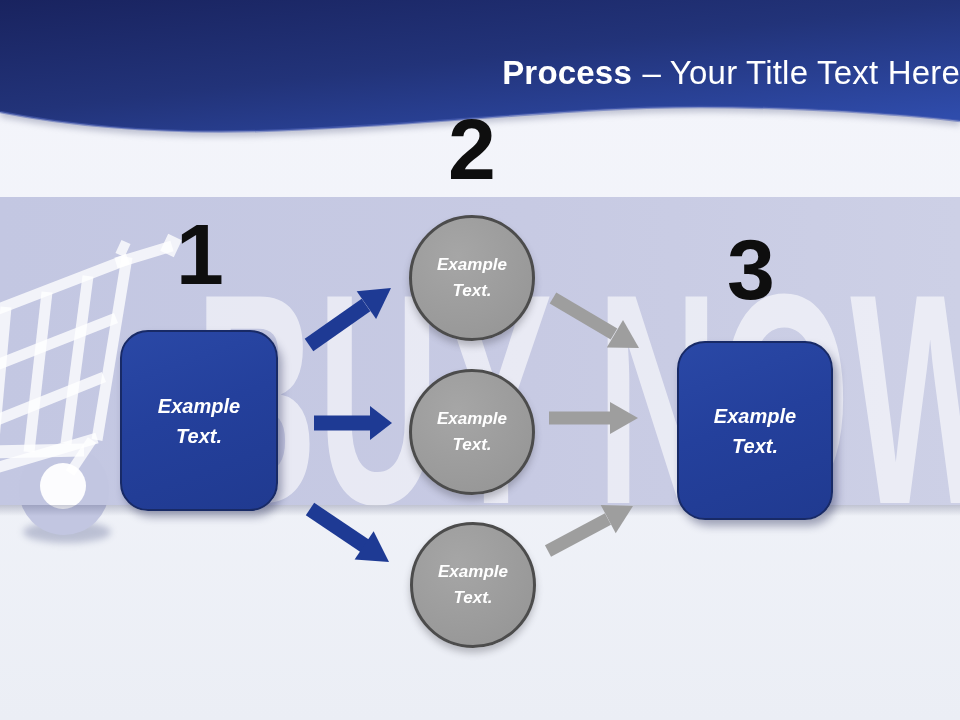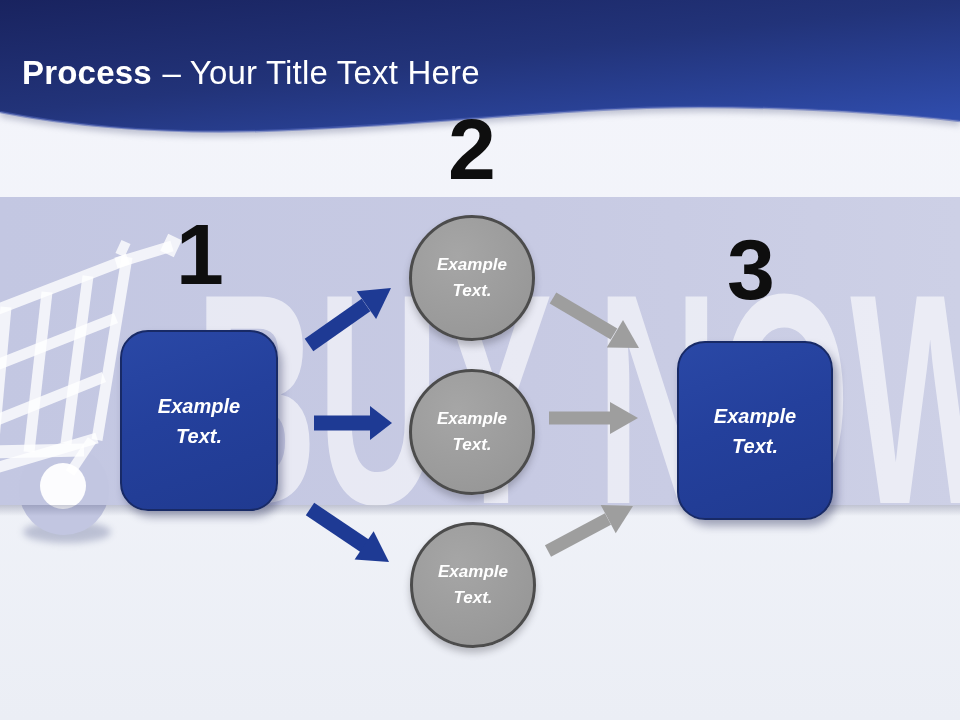--- a/index.html
+++ b/index.html
@@ -6,21 +6,21 @@
   .slide{
     position:relative;width:960px;height:720px;overflow:hidden;
     font-family:"Liberation Sans",sans-serif;
     background:linear-gradient(180deg,#f4f5fb 0%,#f1f3f9 55%,#ebeef5 100%);
   }
   svg{display:block;}
   
   .header-svg{position:absolute;left:0;top:0;width:960px;height:160px;}
   .title{
     position:absolute;left:0;top:54px;width:960px;padding-left:22px;box-sizing:border-box;
-    text-align:left;color:#ffffff;font-size:33px;letter-spacing:.2px;white-space:nowrap;
+    text-align:right;color:#ffffff;font-size:33px;letter-spacing:.2px;white-space:nowrap;
   }
   .title .emph{font-weight:700;}
   .title .rest{font-weight:400;margin-left:.32em;}
   
   .stage-svg{position:absolute;left:0;top:0;width:960px;height:720px;}
   
   .step-num{
     position:absolute;width:110px;text-align:center;color:#0e0e0e;
     font-size:86px;font-weight:700;line-height:1;
   }

